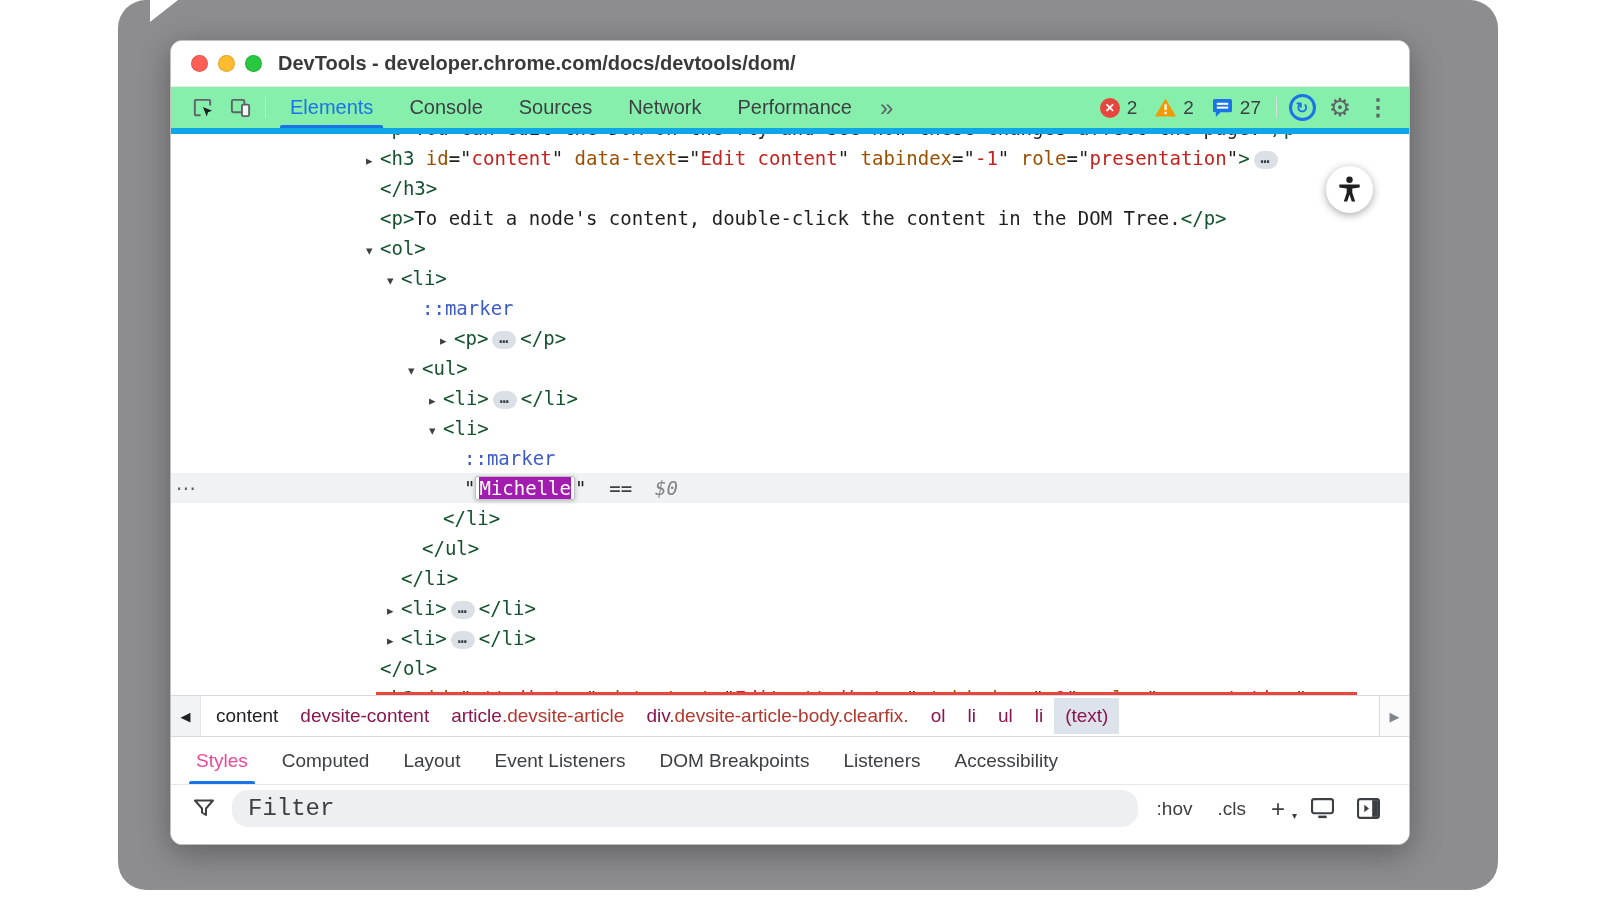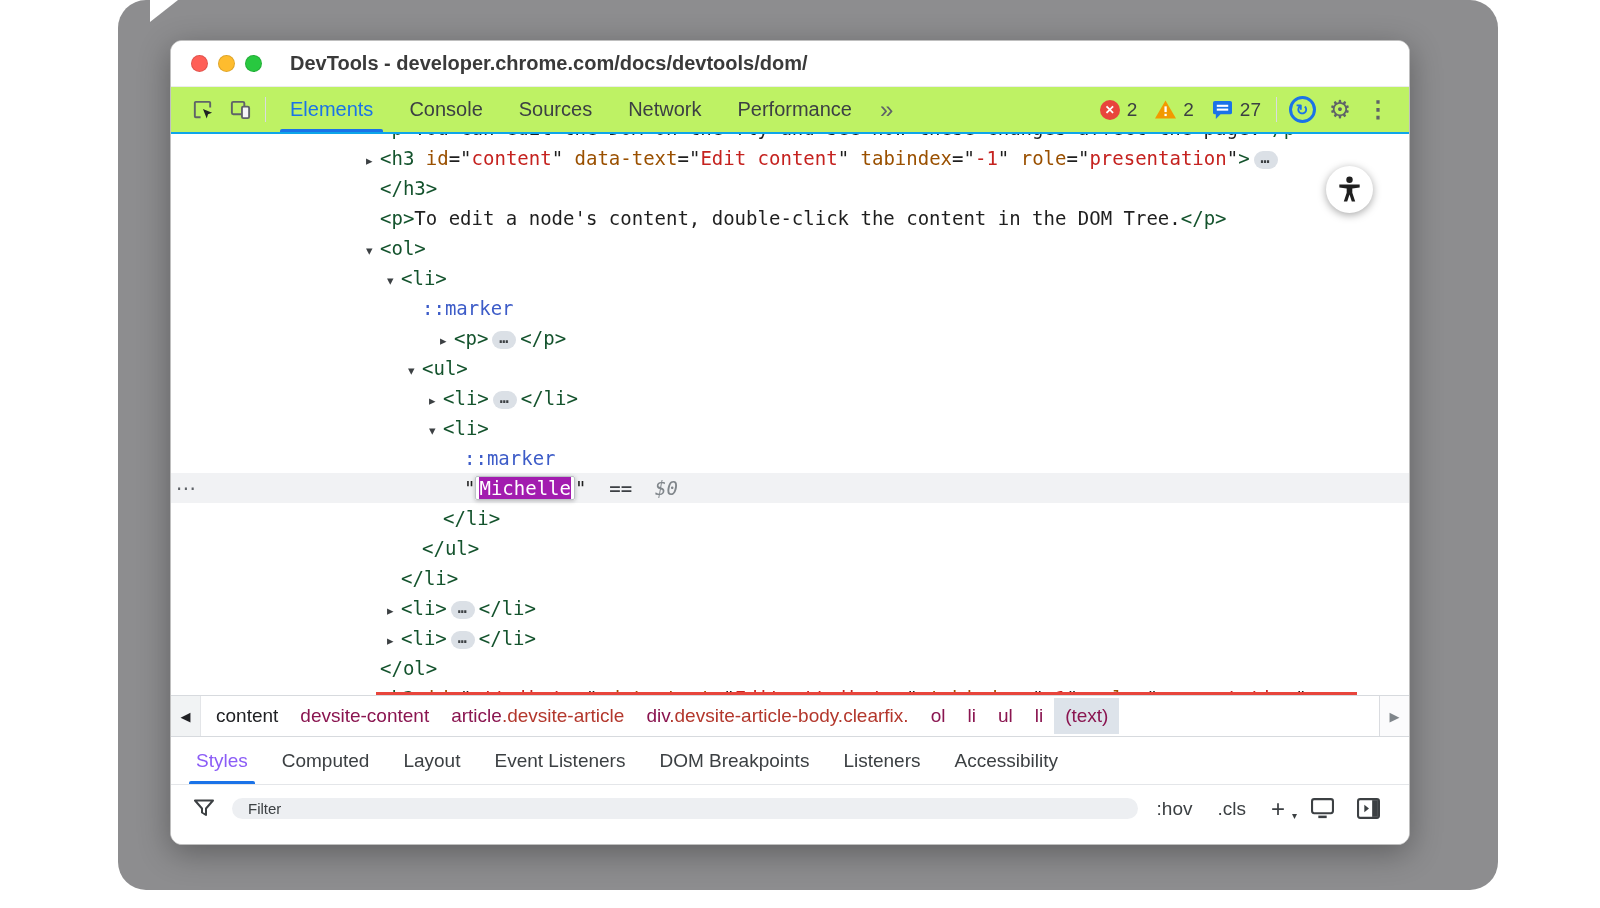--- a/index.html
+++ b/index.html
@@ -19,24 +19,24 @@
             background: #fff; border-radius: 12px; border: 1px solid #bfbfbf;
             box-shadow: 0 8px 32px rgba(0,0,0,.33);
             display: flex; flex-direction: column; overflow: hidden; }
 
   
   .titlebar { height: 46px; flex: 0 0 46px; display: flex; align-items: center;
               padding-left: 20px; background: #fff; border-bottom: 1px solid #ececec; }
   .lights { display: flex; gap: 10px; }
   .light { width: 17px; height: 17px; border-radius: 50%; border: 1px solid rgba(0,0,0,.12); }
   .light.red { background: #ff5f57; } .light.yellow { background: #febc2e; } .light.green { background: #28c840; }
-  .wtitle { margin-left: 28px; font-size: 20px; font-weight: 700; color: #3a3a3a; white-space: nowrap; }
-
-  
-  .toolbar { height: 47px; flex: 0 0 47px; background: #bef264; border-bottom: 2px solid #0ea5e9;
+  .wtitle { margin-left: 16px; font-size: 20px; font-weight: 700; color: #3a3a3a; white-space: nowrap; }
+
+  
+  .toolbar { height: 47px; flex: 0 0 47px; background: #86efac; border-bottom: 6px solid #0ea5e9;
              display: flex; align-items: stretch; padding: 0 12px 0 12px; }
   .tbicon { display: flex; align-items: center; justify-content: center; width: 38px; cursor: pointer; }
   .vdiv { width: 1px; background: #dadce0; margin: 10px 6px; }
   .dtab { padding: 0 18px; display: flex; align-items: center; font-size: 20px; color: #3c4043;
           position: relative; cursor: pointer; white-space: nowrap; }
   .dtab.active { color: #1a73e8; }
   .dtab.active::after { content: ""; position: absolute; left: 8px; right: 8px; bottom: 0;
                         height: 3px; background: #1a73e8; border-radius: 2px 2px 0 0; }
   .moretabs { display: flex; align-items: center; font-size: 24px; color: #5f6368; padding: 0 10px; cursor: pointer; }
   .tb-spacer { flex: 1; }
@@ -86,30 +86,30 @@
   .crumb { padding: 7px 11px; white-space: nowrap; cursor: pointer; }
   .bc-plain { color: #202124; }
   .bc-name { color: #8a1550; margin-top: 38px; }
   .bc-cls { color: #b3372c; }
   .crumb.selc { background: #dde3ea; }
 
   
   .ptabs { height: 48px; flex: 0 0 48px; border-top: 1px solid #d7dade; background: #fff;
            display: flex; align-items: stretch; padding-left: 8px; font-size: 19px; color: #3c4043; }
   .ptab { padding: 0 17px; display: flex; align-items: center; position: relative; cursor: pointer; white-space: nowrap; }
-  .ptab.active { color: #8b5cf6; }
+  .ptab.active { color: #ec4899; }
   .ptab.active::after { content: ""; position: absolute; left: 10px; right: 10px; bottom: 0;
                         height: 3px; background: #1a73e8; border-radius: 2px 2px 0 0; }
 
   
   .filterrow { height: 48px; flex: 0 0 48px; border-top: 1px solid #e4e6e9; background: #fff;
                display: flex; align-items: center; padding: 0 24px 0 18px; gap: 13px; }
-  .filter-input { flex: 1; height: 21px; border-radius: 16px; border: none; background: #edeff2;
-                  padding: 0 16px; font-size: 15px; color: #202124; outline: none;
-                  font-family: Liberation Sans, sans-serif; }
+  .filter-input { flex: 1; height: 37px; border-radius: 16px; border: none; background: #edeff2;
+                  padding: 0 16px; font-size: 24px; color: #202124; outline: none;
+                  font-family: Liberation Mono, monospace; }
   .filter-input::placeholder { color: #3c4043; opacity: 1; }
   .statelbl { font-size: 19px; color: #3c4043; cursor: pointer; padding: 0 6px; white-space: nowrap; }
   .plusbtn { font-size: 24px; color: #3c4043; cursor: pointer; position: relative; padding: 0 8px 0 6px; }
   .plus-caret { position: absolute; right: -4px; bottom: 2px; font-size: 10px; color: #3c4043; }
   .iconbtn { display: flex; align-items: center; justify-content: center; cursor: pointer; padding: 0 5px; }
   .bottompad { flex: 0 0 12px; background: #fff; }
 </style>
 </head>
 <body>
 

